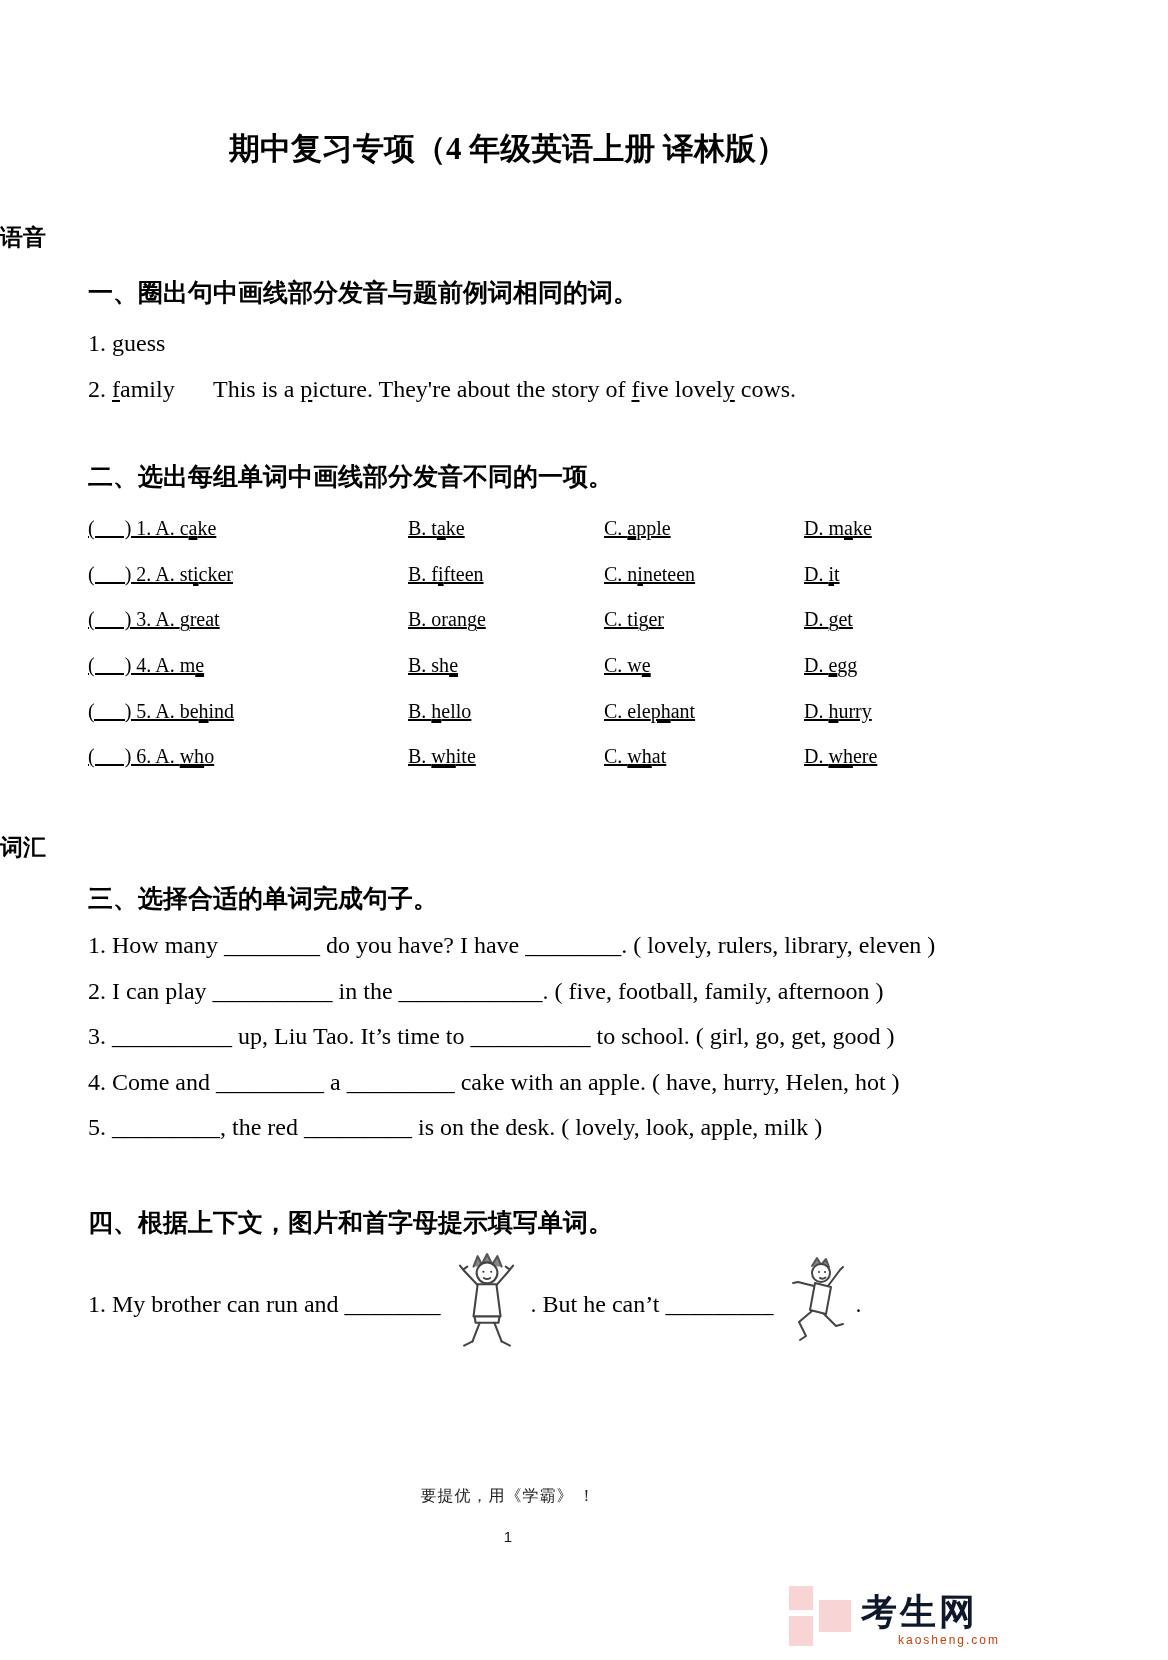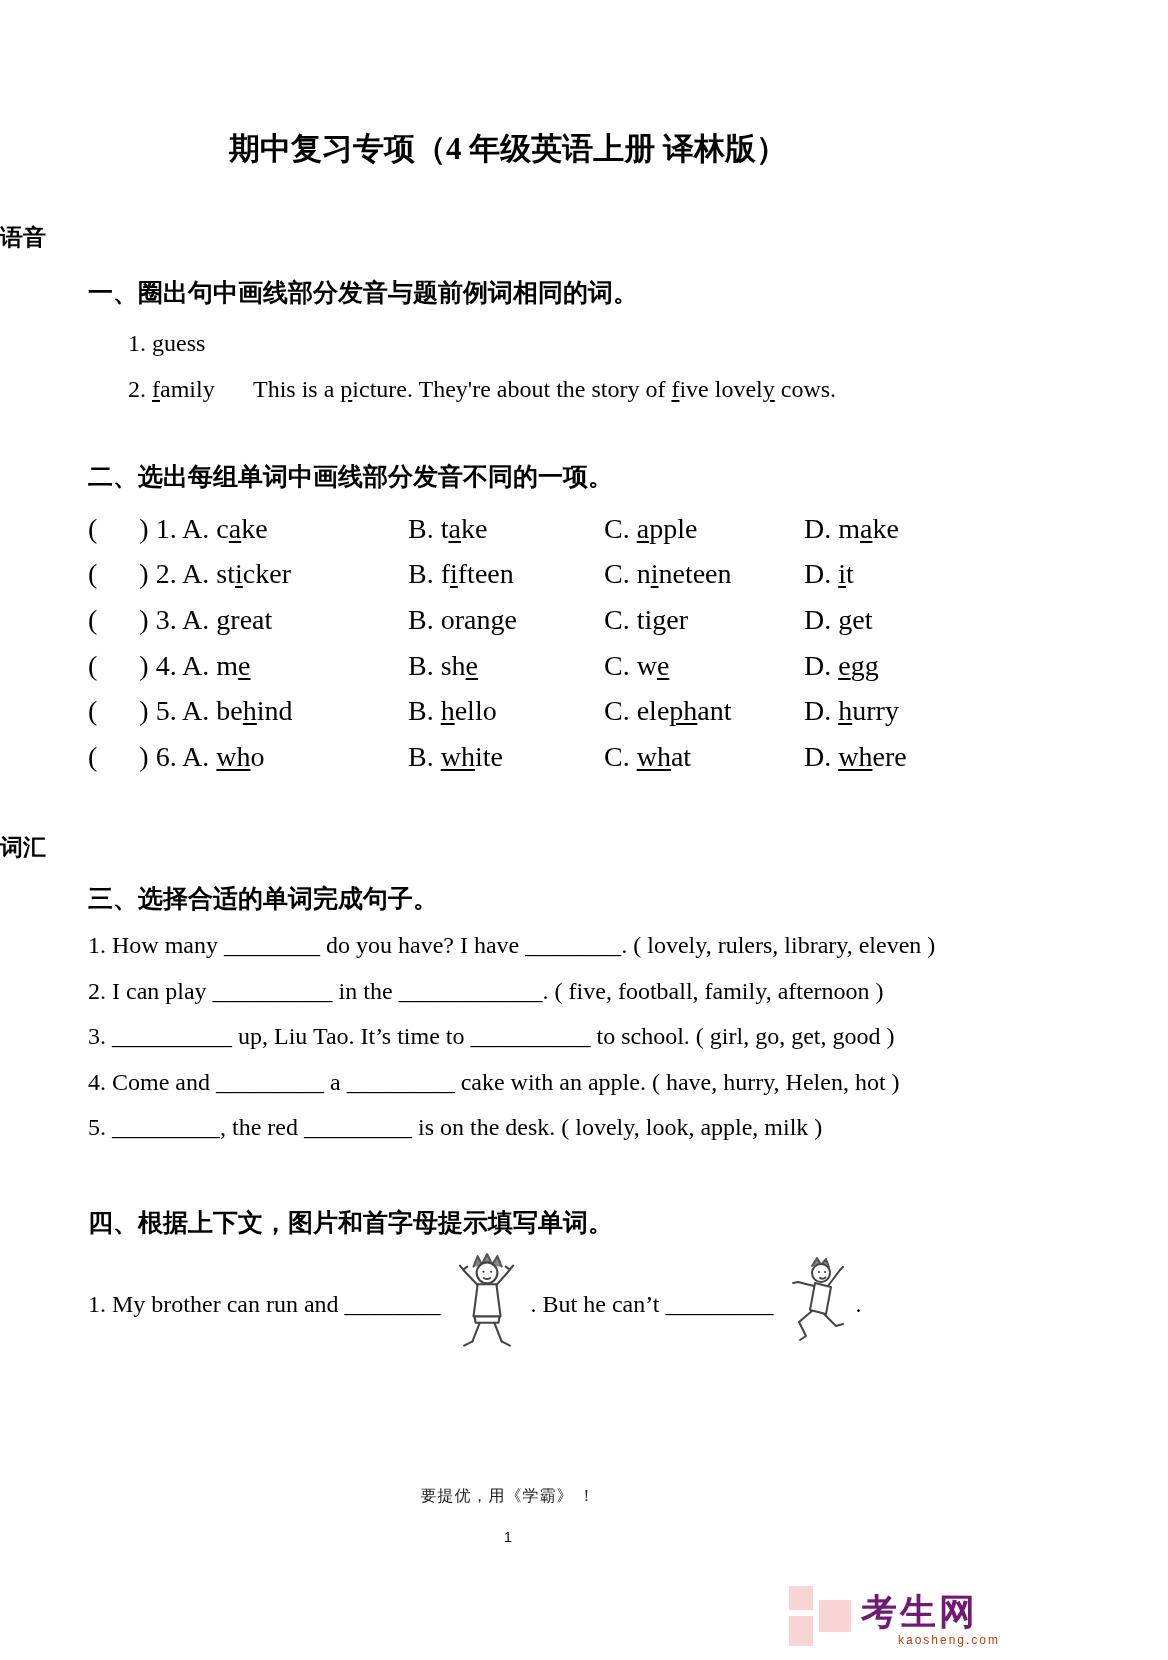--- a/index.html
+++ b/index.html
@@ -23,30 +23,31 @@
     left:0; width:100%; text-align:left;
     font-size:23px; font-weight:700;
     font-family:"Liberation Sans","DejaVu Sans",sans-serif;
   }
   .q-title {
     left:88px; right:60px;
     font-size:25px; font-weight:700;
     font-family:"Liberation Sans","DejaVu Sans",sans-serif;
   }
   .body-line { left:88px; right:40px; font-size:24px; }
-  .q1-row { display:flex;margin-left:40px; }
+  .q1-row { display:flex; }
   .q1-label { flex:0 0 125px; }
   .q1-sentence { flex:1; }
   .q2-table {
     left:88px; right:40px;
     display:grid;
     grid-template-columns:320px 196px 200px 1fr;
     grid-auto-rows:45.6px;
-    font-size:28px;
+    font-size:20px;
     align-items:center;
+    text-decoration:underline;
   }
   .q3-list { left:88px; right:30px; font-size:24px; }
   .q3-line { height:45.5px; }
   .q4-line {
     left:88px; right:30px;
     display:flex; align-items:center;
     font-size:24px;
   }
   .figure { display:inline-block; margin:0 6px; }
   .figure svg { display:block; }
@@ -69,21 +70,21 @@
     right:16px; bottom:14px;
     display:flex; align-items:flex-end; gap:10px;
   }
   .wm-logo { position:relative; width:62px; height:60px; }
   .wm-logo .blk { position:absolute; background:#f8d4d4; }
   .blk1 { left:0; top:0;  width:24px; height:24px; }
   .blk2 { left:0; top:30px; width:24px; height:30px; }
   .blk3 { left:30px; top:14px; width:32px; height:32px; }
   .wm-text { display:flex; flex-direction:column; align-items:flex-start; line-height:1; }
   .wm-name {
-    font-size:36px; font-weight:700; color:#701a75;
+    font-size:36px; font-weight:700; color:#0f172a;
     font-family:"Liberation Sans","DejaVu Sans",sans-serif;
     letter-spacing:3px;
   }
   .wm-url {
     margin-top:4px;
     font-size:12px; color:#c2410c; letter-spacing:2px;
     font-family:"Liberation Sans","DejaVu Sans",sans-serif;
     margin-left:37px;
   }
 </style>

